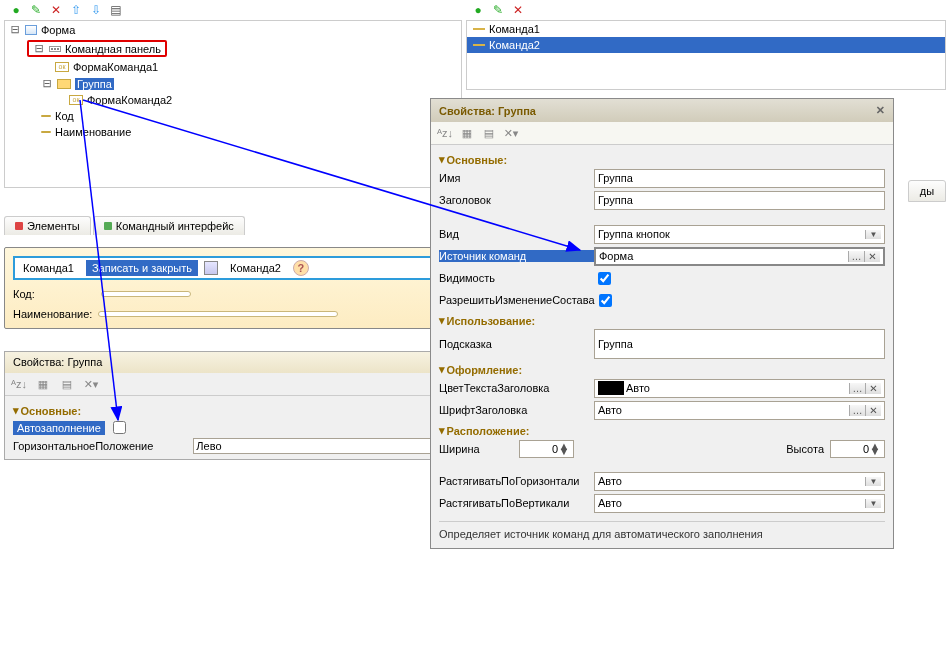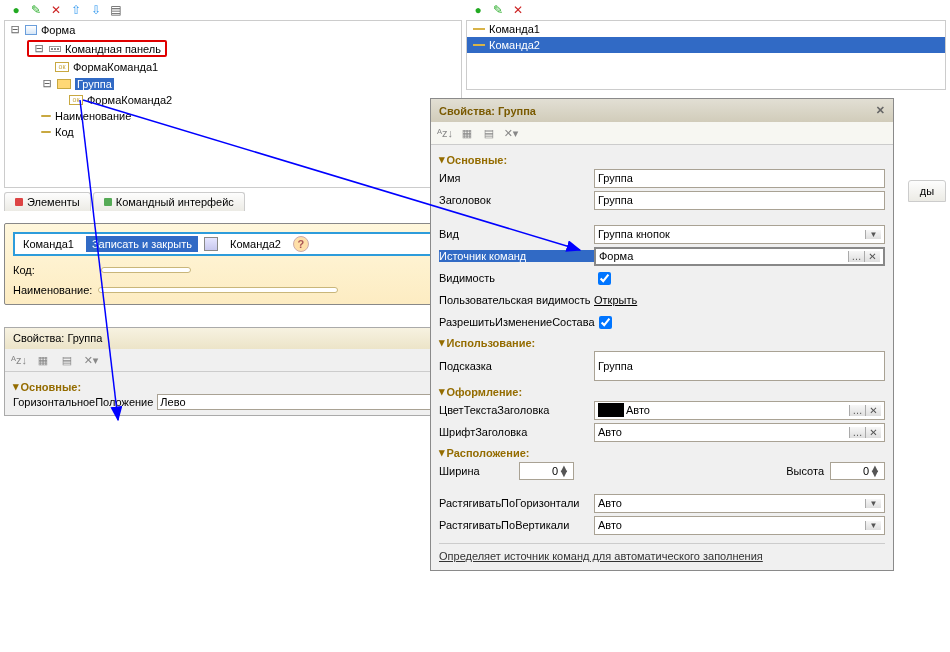--- a/index.html
+++ b/index.html
@@ -17,21 +17,21 @@
 .tree-row .ind4 { margin-left: 56px; }
 .form-ico { width: 12px; height: 10px; border: 1px solid #6a9edb; background: linear-gradient(#fff,#d6e6f7); }
 .bar-ico { width: 12px; height: 6px; border: 1px solid #999; display: flex; gap: 1px; padding: 1px; background:#fff;}
 .bar-ico span {width:2px;height:2px;background:#888;}
 .folder-ico { width: 14px; height: 10px; background: #ffd876; border: 1px solid #c8a840; }
 .ok-ico { width: 14px; height: 10px; border: 1px solid #c8a840; color: #c8a840; font-size: 7px; text-align: center; line-height: 8px; background:#fff;}
 .dash-ico { width: 10px; height: 2px; background: #c8a840; border-radius:1px; }
 .red-outline { border: 2px solid #e00000; border-radius: 2px; }
 .sel-blue { background: #316ac5; color: #fff; }
 .tabs { display: flex; margin-top: 4px; gap: 2px; }
-.tab { border: 1px solid #ccc; padding: 3px 10px; background: linear-gradient(#fdfdfd,#ecebe5); border-bottom: none; border-radius: 3px 3px 0 0; cursor: pointer; display:flex;align-items:center;gap:4px;}
+.tab { border: 1px solid #ccc; padding: 3px 10px; background: linear-gradient(#fdfdfd,#ecebe5); border-bottom: none; border-radius: 3px 3px 0 0; cursor: pointer; display:flex;align-items:center;gap:4px;margin-top:24px;}
 .tab-red { width: 8px; height: 8px; background: #d44; border-radius: 1px; }
 .tab-green { width: 8px; height: 8px; background: #5a5; border-radius: 1px; }
 .cmdlist-row { padding: 2px 6px; display:flex;align-items:center;gap:4px;}
 .cmdlist-row.sel { background: #316ac5; color: #fff; }
 .yellow-line { width: 12px; height: 2px; background: #d8b348; }
 .preview { border: 1px solid #888; margin-top: 12px; padding: 8px; background: linear-gradient(#fff7dc,#fdecc2); border-radius: 2px; }
 .preview-toolbar { display: flex; gap: 6px; align-items: center; padding: 2px; border: 2px solid #2d9cdb; background:#fff; }
 .pv-btn { padding: 2px 6px; cursor: pointer; }
 .pv-btn.act { background: #316ac5; color: #fff; }
 .disk-ico { width: 14px; height: 14px; border: 1px solid #888; background: linear-gradient(#e6e6ff,#c8c8ee); }
@@ -61,21 +61,21 @@
 .prow .combo span.v{flex:1;}
 .prow .combo .dd{width:16px;background:linear-gradient(#f7f7f7,#dedede);border-left:1px solid #aaa;text-align:center;font-size:8px;color:#555;}
 .prow .combo .cl{width:16px;background:linear-gradient(#f7f7f7,#dedede);border-left:1px solid #aaa;text-align:center;font-size:10px;color:#555;}
 .prow.selrow .plbl { background:#316ac5;color:#fff; }
 .prow.selrow .pctl .combo { border:2px solid #888; }
 .link-v { text-decoration: underline; color: #000; }
 .spin { width:55px;border:1px solid #a9a294;padding:2px 3px;background:#fff;display:flex;align-items:center;}
 .spin .n { flex:1;text-align:right;}
 .spin .ud { width:12px;display:flex;flex-direction:column;font-size:6px;line-height:5px;text-align:center;color:#555;}
 .color-sw { width:26px;height:14px;background:#000;margin-right:2px;}
-.descr { border-top:1px solid #ccc;margin-top:8px;padding-top:6px;color:#333;text-decoration:underline;}
+.descr { border-top:1px solid #ccc;margin-top:8px;padding-top:6px;color:#333;}
 .close-x { color:#666;cursor:pointer;font-weight:bold;}
 .stubtab { position:absolute;right:4px;top:180px;width:38px;height:22px;border:1px solid #ccc;background:linear-gradient(#fdfdfd,#ecebe5);border-radius:3px 3px 0 0; display:flex;align-items:center;justify-content:center;}
 svg.arrows { position:absolute;left:0;top:0;pointer-events:none;}
 </style>
 </head>
 <body>
 
 <div class="left-panel">
   <div class="toolbar">
     <span class="ico" style="color:#2a2">●</span>
@@ -115,26 +115,26 @@
         <span class="sel-blue" style="padding:0 2px;">Группа</span>
       </div>
     <div class="tree-row">
         <span class="ind4"></span>
         <span class="ok-ico">ок</span>
         <span>ФормаКоманда2</span>
       </div>
     <div class="tree-row">
         <span class="ind2"></span>
         <span class="dash-ico"></span>
-        <span>Наименование</span>
+        <span>Код</span>
       </div>
     <div class="tree-row">
         <span class="ind2"></span>
         <span class="dash-ico"></span>
-        <span>Код</span>
+        <span>Наименование</span>
       </div>
   </div>
   <div class="tabs">
     <div class="tab">
         <span class="tab-red"></span>
         <span>Элементы</span>
       </div>
     <div class="tab">
         <span class="tab-green"></span>
         <span>Командный интерфейс</span>
@@ -169,22 +169,26 @@
       <span class="tb-ico">▦</span>
       <span class="tb-ico">▤</span>
       <span class="tb-ico">✕▾</span>
     </div>
     <div class="body">
       <div class="sect-hdr">
           <span>▾</span>
           <span>Основные:</span>
         </div>
       <div class="sm-row">
+          <span class="lbl sel">Автозаполнение</span>
+          <input type="checkbox" style="">
+        </div>
+      <div class="sm-row">
           <span class="lbl">ГоризонтальноеПоложение</span>
-          <input type="text" style="flex: 1 1 0%;" value="Лево">
+          <input type="text" style="flex: 1 1 0%; margin-left: 36px;" value="Лево">
           <span style="width:14px;text-align:center;color:#555;">▾</span>
         </div>
     </div>
   </div>
 </div>
 
 <div class="right-panel">
   <div class="toolbar">
     <span class="ico" style="color:#2a2">●</span>
     <span class="ico" style="color:#2a2">✎</span>
@@ -251,26 +255,20 @@
             <span class="v">Форма</span>
             <span class="cl">…</span>
             <span class="cl">✕</span>
           </span>
         </span>
       </div>
     <div class="prow">
         <span class="plbl">Видимость</span>
         <span class="pctl">
           <input type="checkbox" checked="" style="">
-        </span>
-      </div>
-    <div class="prow">
-        <span class="plbl">Пользовательская видимость</span>
-        <span class="pctl">
-          <span class="link-v">Открыть</span>
         </span>
       </div>
     <div class="prow">
         <span class="plbl">РазрешитьИзменениеСостава</span>
         <span class="pctl">
           <input type="checkbox" checked="" style="">
         </span>
       </div>
 
     <div class="sect-hdr">

